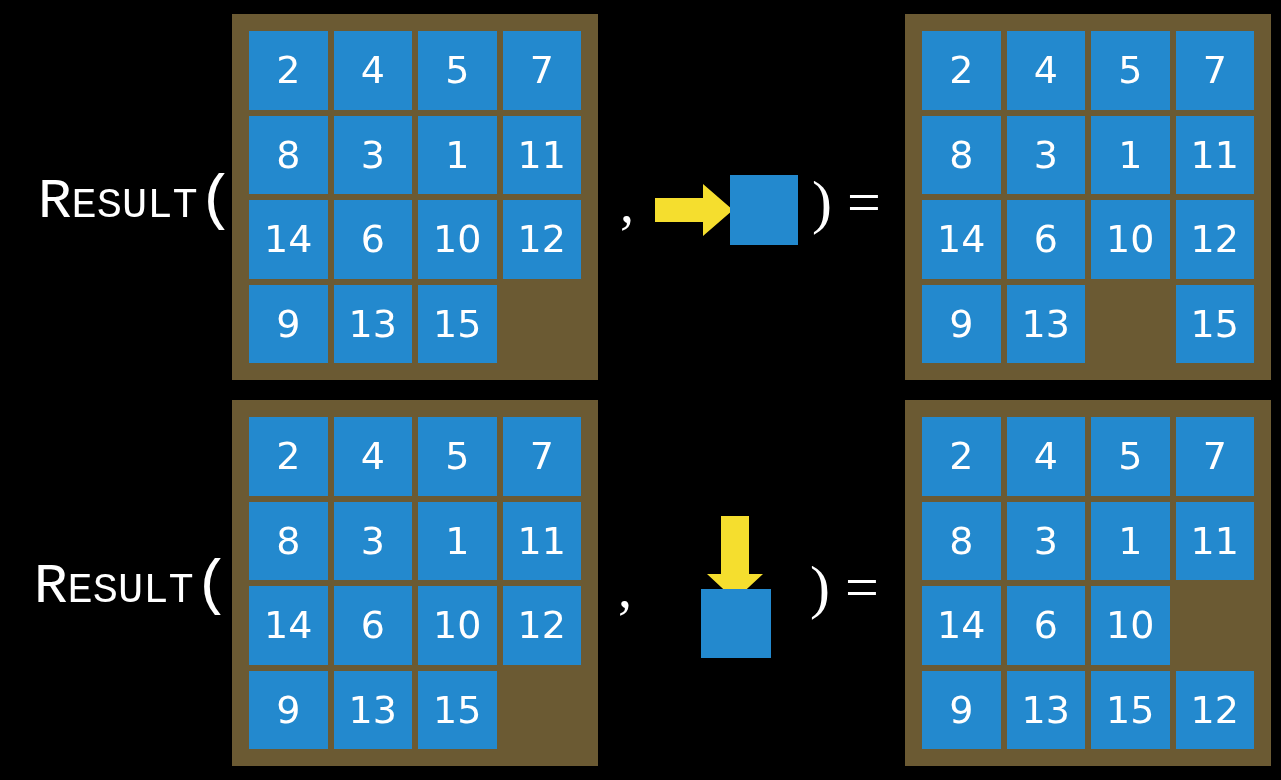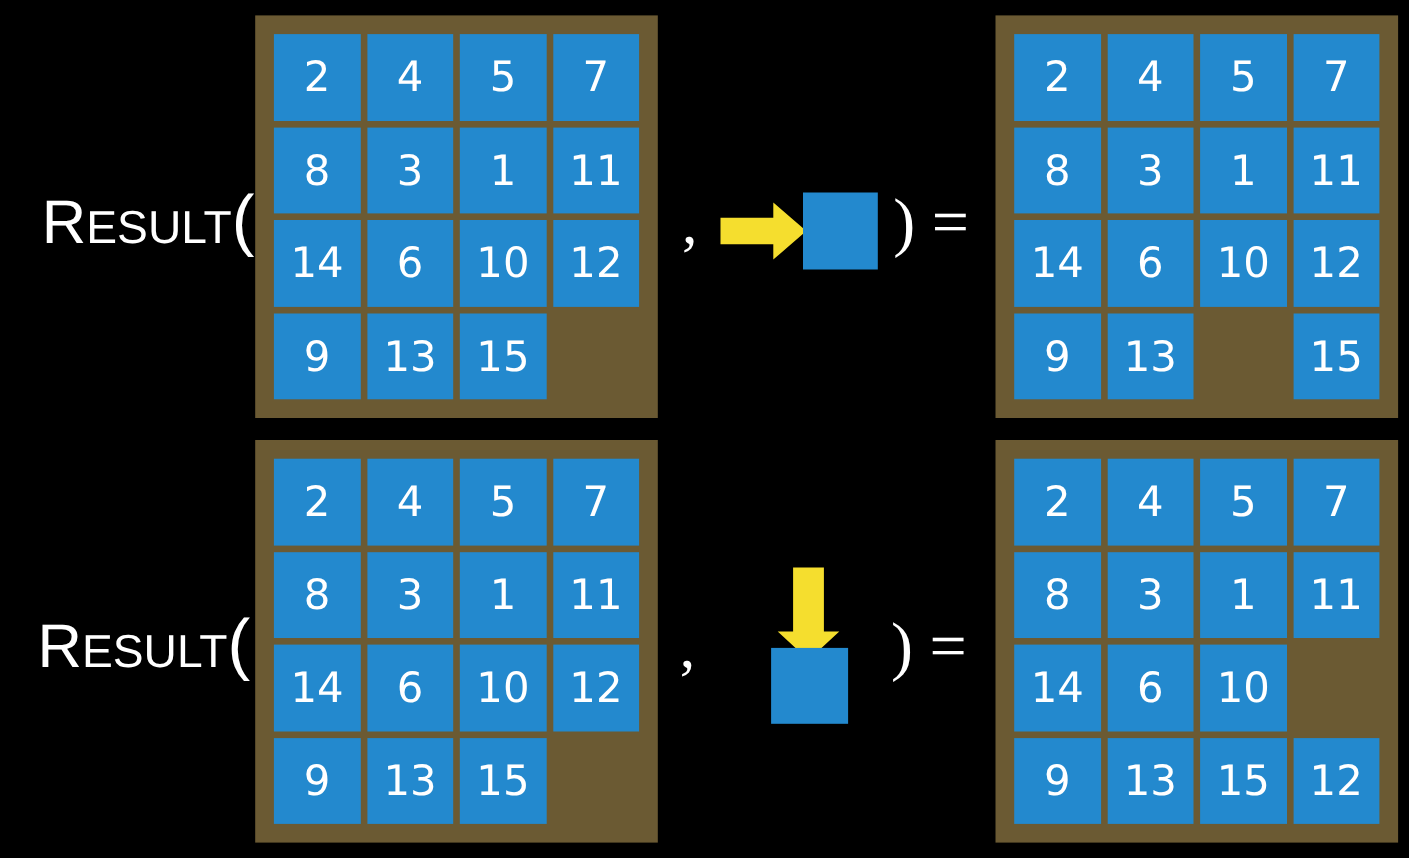--- a/index.html
+++ b/index.html
@@ -60,21 +60,21 @@
     font-size: 38px;
     font-weight: 400;
     line-height: 1;
     letter-spacing: 0px;
   }
 
   
   .result-label {
     position: absolute;
     color: #ffffff;
-    font-family: Liberation Sans, sans-serif;
+    font-family: Liberation Mono, monospace;
     white-space: nowrap;
     line-height: 1;
   }
   .result-label .cap {
     font-size: 56px;
   }
   .result-label .smallcaps {
     font-size: 42px;
   }
   .result-label .paren {

